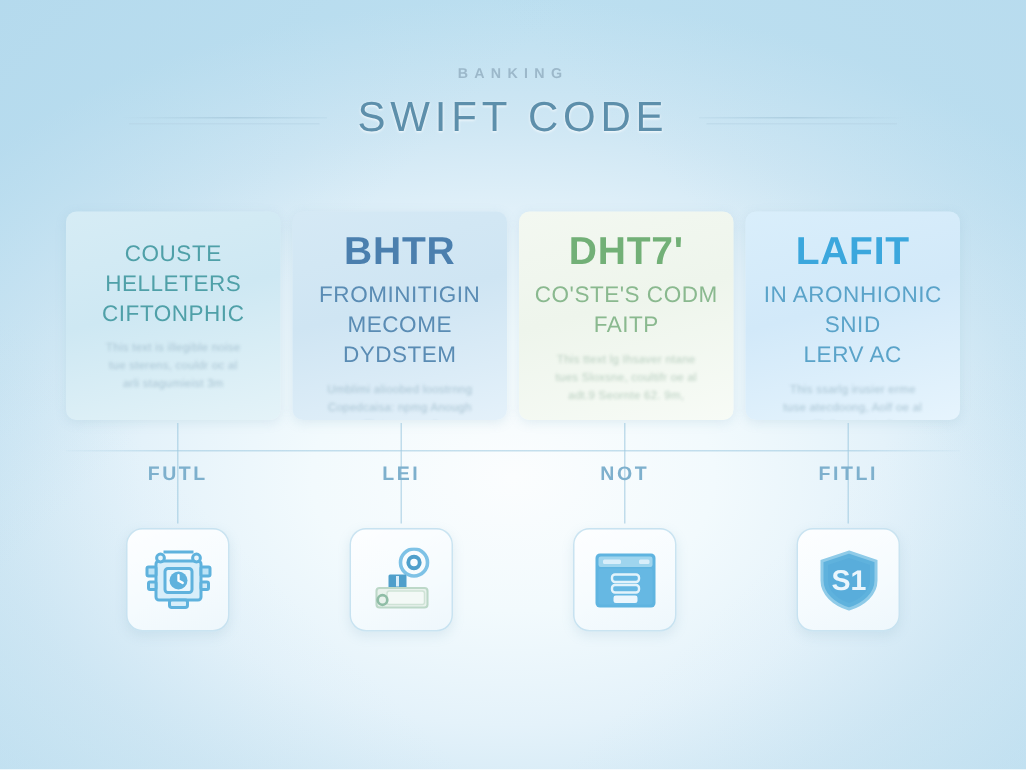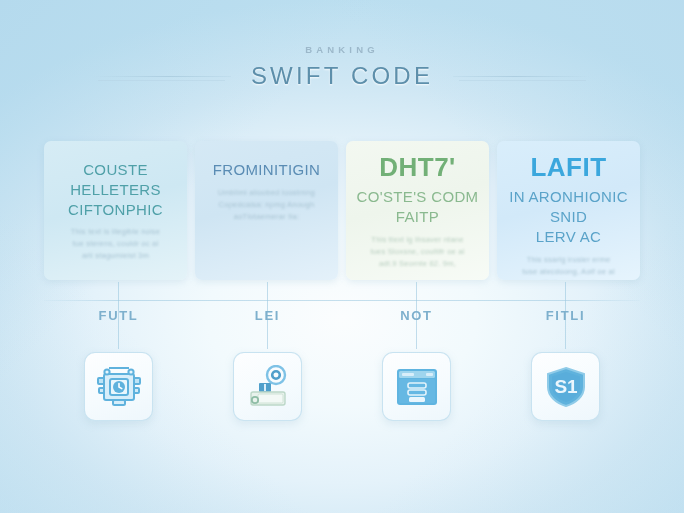--- a/index.html
+++ b/index.html
@@ -66,21 +66,21 @@
   .title-rule::after {
     content: "";
     position: absolute;
     left: 4%;
     right: 4%;
     top: 4px;
     height: 1px;
     background: rgba(180,209,226,0.45);
   }
   .main-title {
-    font-size: 24px;
+    font-size: 28px;
     letter-spacing: 3.2px;
     color: #5d8fab;
     font-weight: 400;
     white-space: nowrap;
     text-shadow: 0 1px 2px rgba(255,255,255,0.9);
   }
 
   
   .cards {
     position: absolute;
@@ -231,22 +231,24 @@
         <div>CIFTONPHIC</div>
       </div>
       <div class="card-body">
         <div>This text is illegible noise</div>
         <div>tue sterens, couldr oc al</div>
         <div>arli stagumieist 3m</div>
       </div>
     </div>
 
     <div class="card c2">
+      <div class="card-code">BHTR</div>
       <div class="card-sub">
         <div>FROMINITIGIN</div>
+        <div>MECOME DYDSTEM</div>
       </div>
       <div class="card-body">
         <div>Umblimi alioobed loostrnng</div>
         <div>Copedcaisa: npmg Anough</div>
         <div>aoTlotaemerar 9a:</div>
       </div>
     </div>
 
     <div class="card c3">
       <div class="card-code">DHT7'</div>

